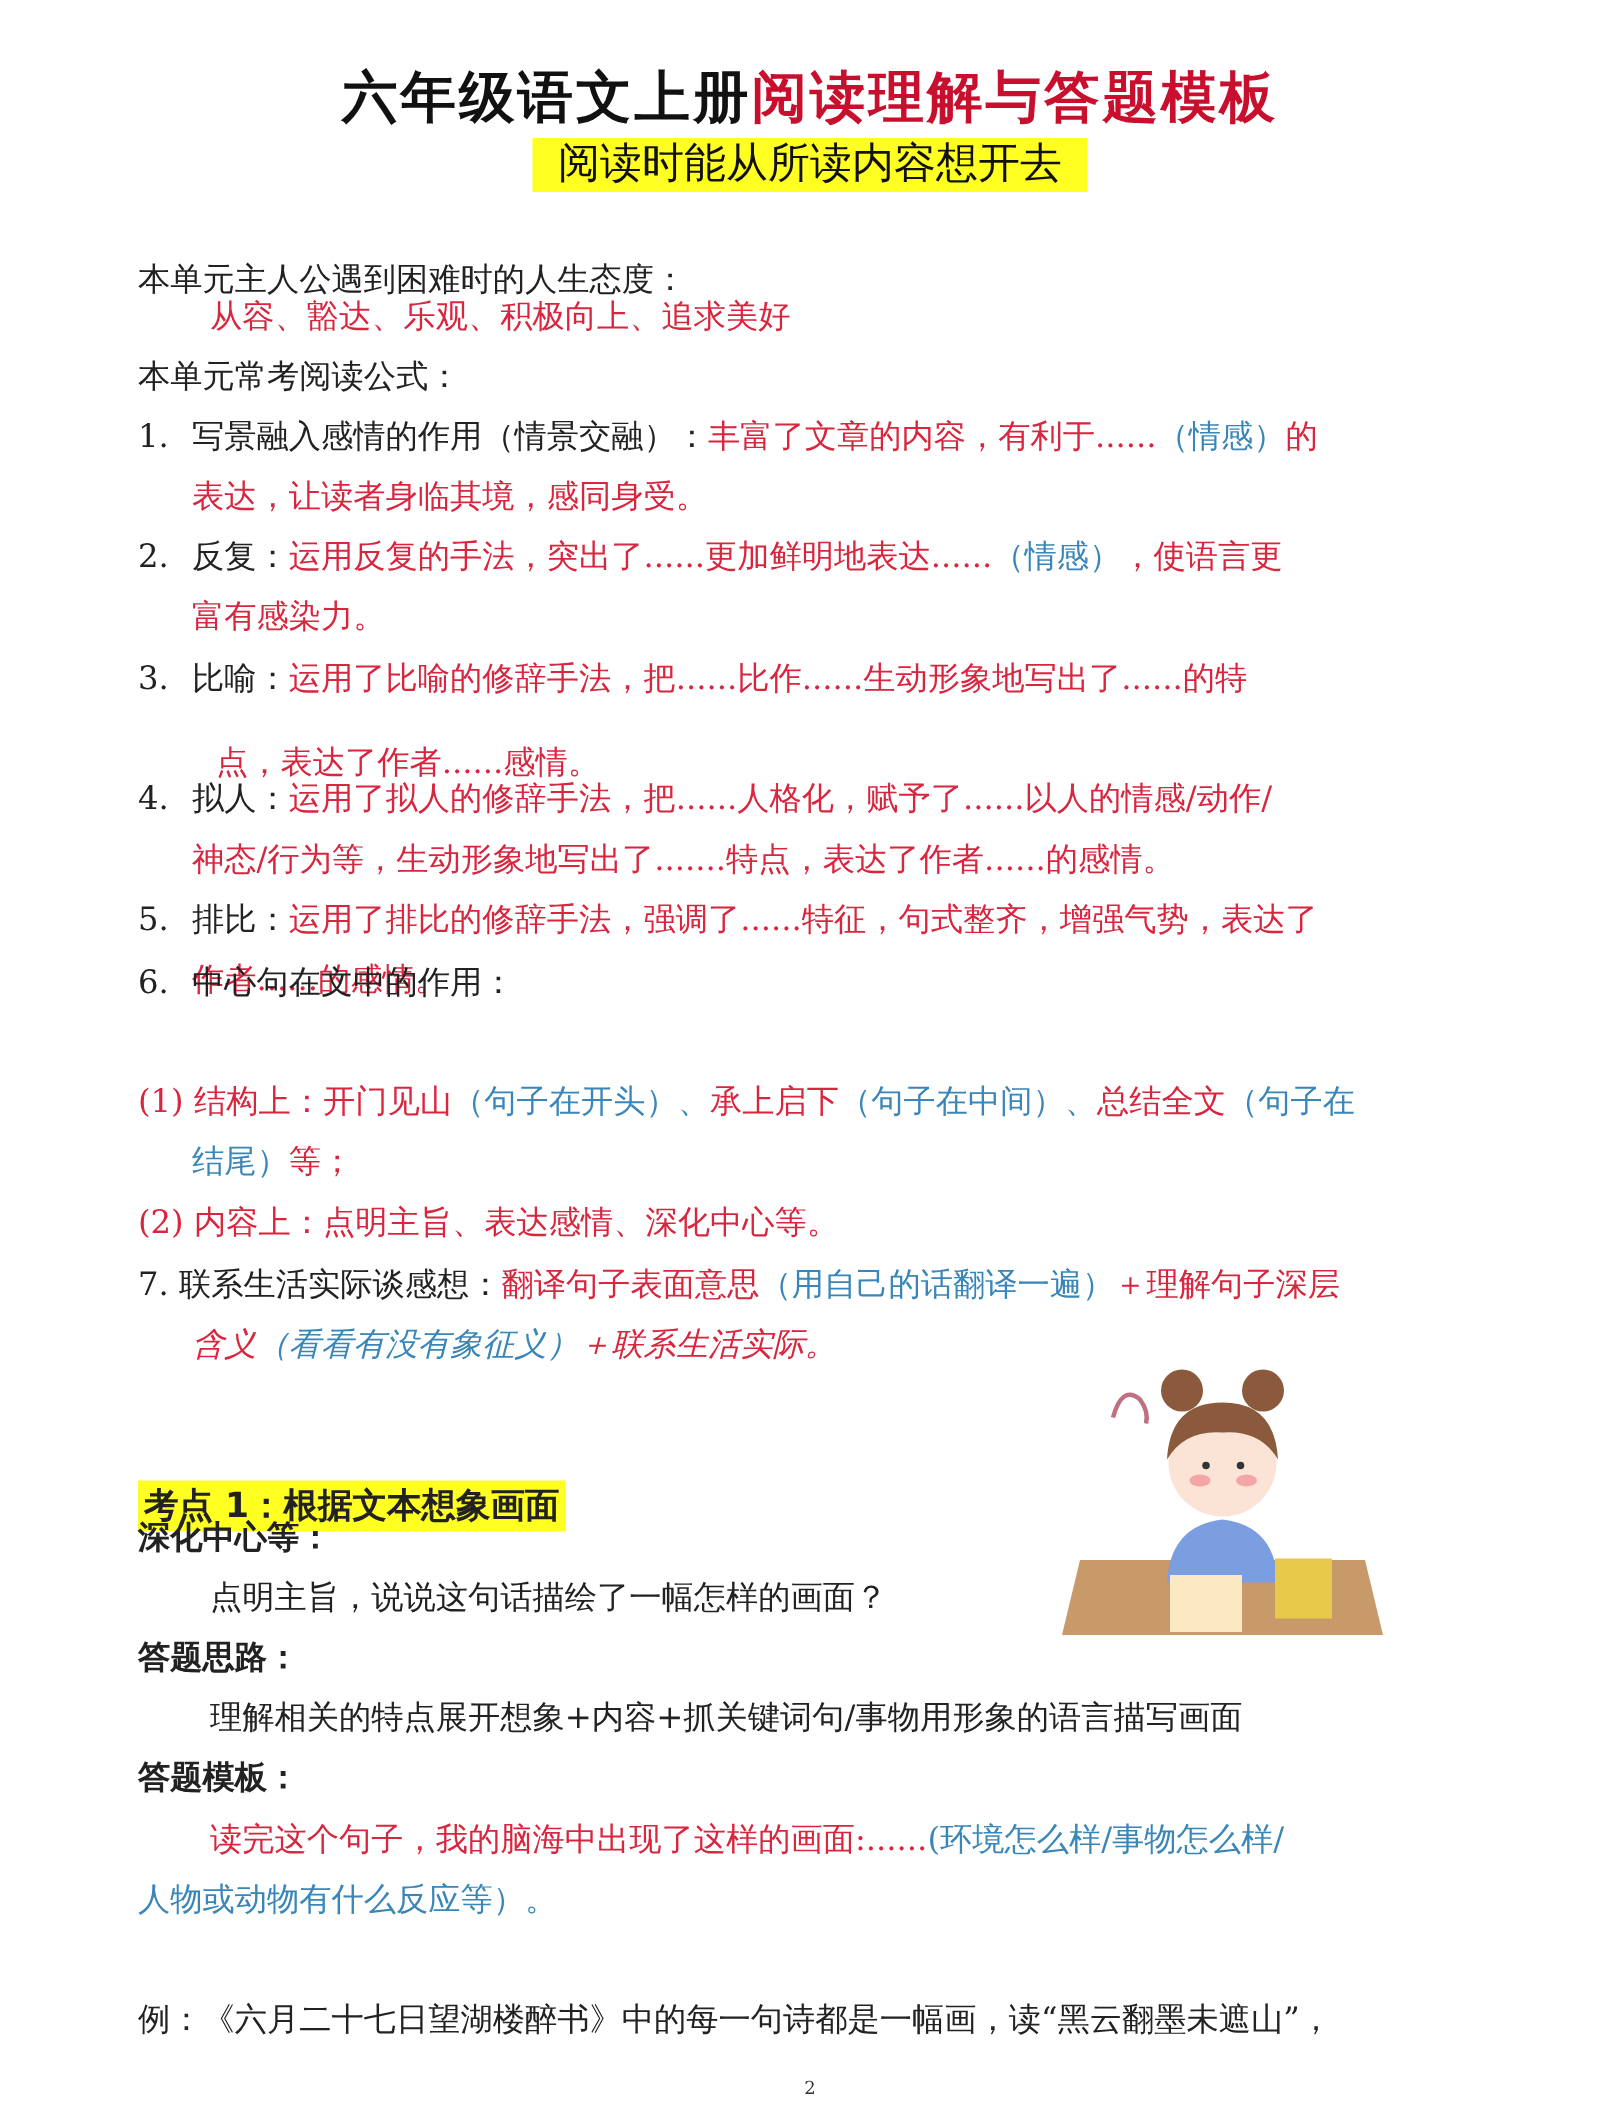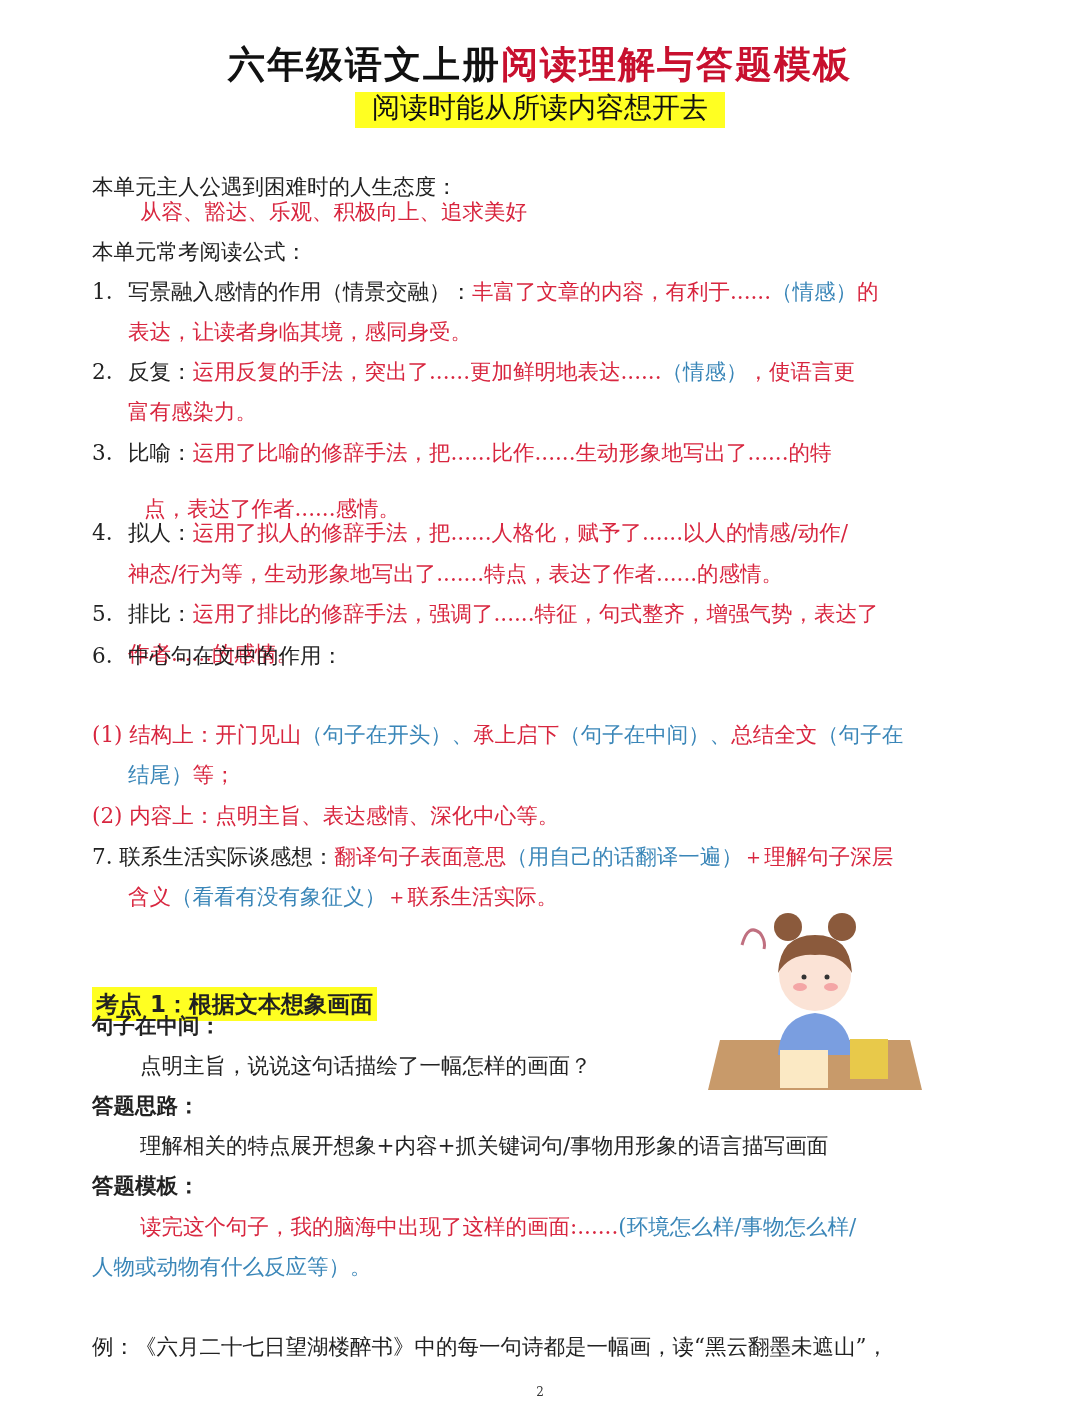--- a/index.html
+++ b/index.html
@@ -5,21 +5,21 @@
   html,body{margin:0;padding:0;background:#fff;}
   body{width:1080px;height:1410px;position:relative;overflow:hidden;
        font-family:"DejaVu Serif","Liberation Serif",serif;color:#222;}
   .abs{position:absolute;}
   .title{left:0;width:1080px;top:40px;text-align:center;font-size:37px;font-weight:bold;letter-spacing:2px;
          font-family:"DejaVu Serif",serif;}
   .title .black{color:#111;margin-top:38px;}
   .title .red{color:#c8102e;}
   .subtitle-wrap{left:0;width:1080px;top:92px;text-align:center;}
   .subtitle{display:inline-block;background:#ffff22;color:#111;font-size:28px;padding:0 17px;line-height:36px;
-            font-family:Liberation Mono, monospace;}
+            font-family:Liberation Serif, serif;}
   .line{font-size:21.5px;line-height:28px;white-space:nowrap;}
   .red{color:#d8263f;}
   .blue{color:#3a86b8;}
   .blk{color:#222;}
   .bold{font-weight:bold;}
   .sec-title{left:92px;top:963px;background:#ffff22;font-size:23px;font-weight:bold;padding:2px 4px;line-height:30px;
              font-family:"DejaVu Sans",sans-serif;margin-top:24px;}
   .page-num{left:0;width:1080px;top:1385px;text-align:center;font-size:12px;color:#333;}
   .illus{left:700px;top:905px;width:230px;height:190px;}
 </style>
@@ -73,21 +73,21 @@
   <span class="blue">结尾）</span><span class="red">等；</span>
 </div>
 
 <div class="abs line" style="left:92px;top:802px;text-align:right;">
   <span class="red">(2) 内容上：</span><span class="red">点明主旨、表达感情、深化中心等。</span>
 </div>
 
 <div class="abs line" style="left:92px;top:843px;">
   <span class="blk">7. 联系生活实际谈感想：</span><span class="red">翻译句子表面意思</span><span class="blue">（用自己的话翻译一遍）</span><span class="red">＋理解句子深层</span>
 </div>
-<div class="abs line" style="left:128px;top:883px;">
+<div class="abs line" style="left:128px;top:883px;font-style:italic;">
   <span class="red">含义</span><span class="blue">（看看有没有象征义）</span><span class="red">＋联系生活实际。</span>
 </div>
 
 <div class="abs illus">
   <svg width="230" height="190" viewBox="0 0 230 190">
 
     <path d="M42 40 Q48 18 60 28 Q66 36 64 44" stroke="#c07080" stroke-width="3" fill="none"></path>
 
     <polygon points="20,135 210,135 222,185 8,185" fill="#c89a6a"></polygon>
 
@@ -104,21 +104,21 @@
     <circle cx="104" cy="72" r="2.5" fill="#333"></circle>
     <circle cx="127" cy="72" r="2.5" fill="#333"></circle>
 
     <rect x="80" y="145" width="48" height="38" fill="#fbe9c4"></rect>
 
     <rect x="150" y="134" width="38" height="40" fill="#e8c94a"></rect>
   </svg>
 </div>
 
 <div class="abs sec-title">考点 1：根据文本想象画面</div>
-<div class="abs line blk bold" style="left:92px;top:1012px;">句子在中间：</div>
+<div class="abs line blk bold" style="left:92px;top:1012px;">深化中心等：</div>
 <div class="abs line blk" style="left:140px;top:1052px;">点明主旨，说说这句话描绘了一幅怎样的画面？</div>
 <div class="abs line blk bold" style="left:92px;top:1092px;">答题思路：</div>
 <div class="abs line blk" style="left:140px;top:1132px;">理解相关的特点展开想象+内容+抓关键词句/事物用形象的语言描写画面</div>
 <div class="abs line blk bold" style="left:92px;top:1172px;">答题模板：</div>
 <div class="abs line" style="left:140px;top:1213px;">
   <span class="red">读完这个句子，我的脑海中出现了这样的画面:......</span><span class="blue">(环境怎么样/事物怎么样/</span>
 </div>
 <div class="abs line blue" style="left:92px;top:1253px;">人物或动物有什么反应等）。</div>
 
 <div class="abs line blk" style="left:92px;top:1333px;">例：《六月二十七日望湖楼醉书》中的每一句诗都是一幅画，读“黑云翻墨未遮山”，</div>

